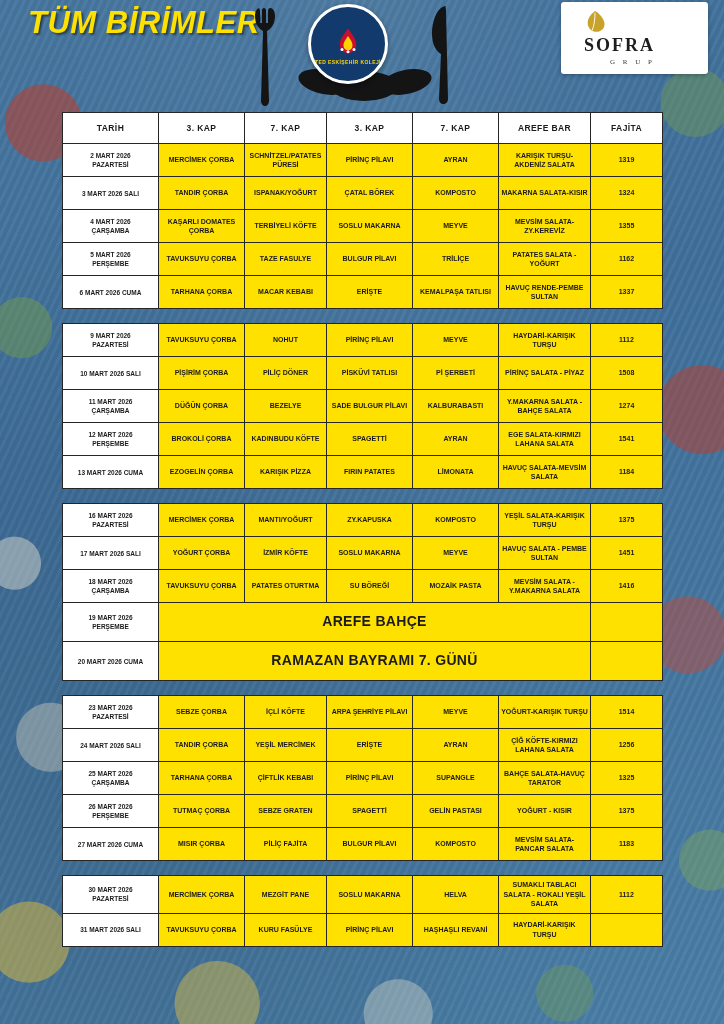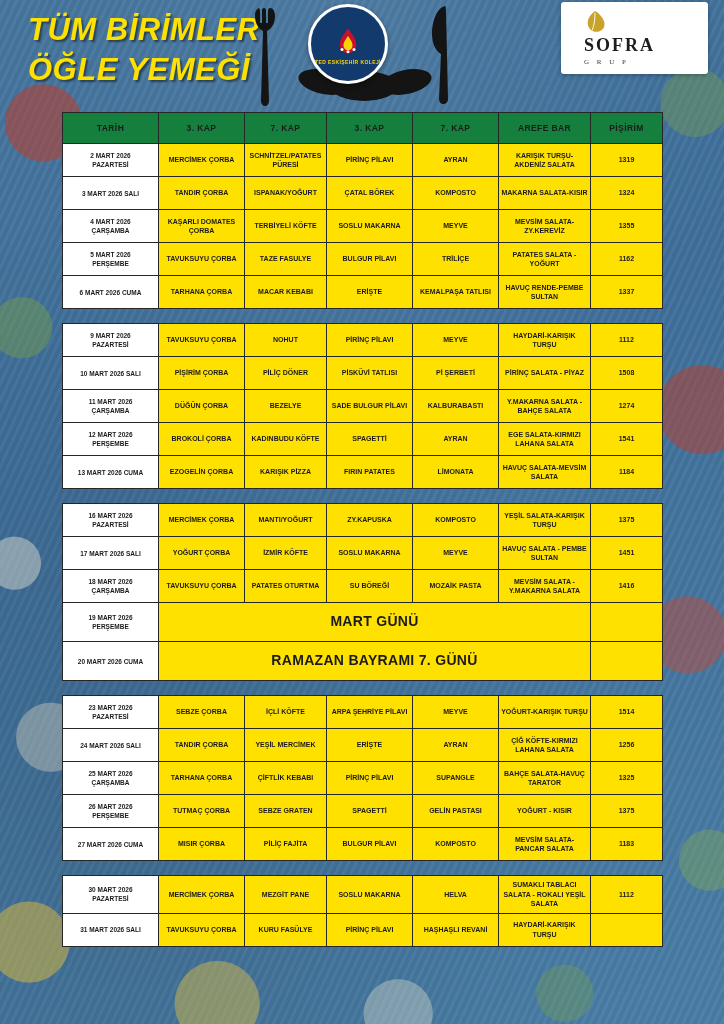--- a/index.html
+++ b/index.html
@@ -45,21 +45,21 @@
   }
 
   
   #header {
     position: relative;
     height: 108px;
   }
   #title-block {
     position: absolute;
     left: 28px;
-    top: 10px;
+    top: 3px;
     color: #ffe100;
     font-weight: bold;
     font-style: italic;
     font-size: 31px;
     line-height: 40px;
     letter-spacing: 0.5px;
     text-shadow: 2px 2px 2px rgba(0,0,0,0.45);
   }
   #utensils {
     position: absolute;
@@ -119,20 +119,21 @@
     color: #1d1d1d;
     font-weight: bold;
     margin-top: 1px;
   }
   #sofra-sub {
     font-family: "Liberation Serif", serif;
     font-size: 7px;
     letter-spacing: 3px;
     color: #3a3a3a;
     margin-top: 2px;
+    margin-left: 26px;
   }
 
   
   #menu-wrap {
     position: absolute;
     left: 62px;
     top: 112px;
     width: 600px;
   }
   table.menu {
@@ -140,21 +141,21 @@
     width: 600px;
     table-layout: fixed;
   }
   table.menu td, table.menu th {
     border: 1px solid #262626;
     text-align: center;
     vertical-align: middle;
     color: #1b1b1b;
   }
   thead th {
-    background: #15803d;
+    background: #ffffff;
     font-size: 8.5px;
     font-weight: bold;
     letter-spacing: 0.4px;
     height: 26px;
     padding: 2px 1px;
   }
   tbody td {
     background: #ffe100;
     font-size: 7px;
     font-weight: bold;
@@ -194,21 +195,20 @@
 </style>
 </head>
 <body>
 
 <div id="bg"></div>
 
 <div id="header">
 
   <div id="title-block">
     <div>TÜM BİRİMLER</div>
-    <div>ÖĞLE YEMEĞİ</div>
   </div>
 
   <svg id="utensils" viewBox="0 0 230 104">
     <g fill="#141414">
       <path d="M14 6 c-3 0 -5 3 -5 8 0 8 4 13 8 15 l-2 70 c0 3 2 5 4 5 2 0 4 -2 4 -5 l-2 -70 c4 -2 8 -7 8 -15 0 -5 -2 -8 -5 -8 -1 0 -2 1 -2 3 l0 12 -2 0 0 -13 c0 -1 -1 -2 -2 -2 -1 0 -2 1 -2 2 l0 13 -2 0 0 -12 c0 -2 -1 -3 -2 -3z"></path>
       <path d="M200 4 c-8 0 -14 14 -14 28 0 10 4 17 9 20 l-2 45 c0 3 2 5 4 5 3 0 5 -2 5 -5 l-2 -88 c0 -3 -1 -5 0 -5z"></path>
       <ellipse cx="118" cy="84" rx="34" ry="15"></ellipse>
       <ellipse cx="160" cy="80" rx="26" ry="12" transform="rotate(-12 160 80)"></ellipse>
       <ellipse cx="78" cy="80" rx="26" ry="12" transform="rotate(12 78 80)"></ellipse>
     </g>
@@ -247,21 +247,21 @@
         <col class="c-cal">
     </colgroup>
     <thead>
       <tr id="header-row">
           <th>TARİH</th>
           <th>3. KAP</th>
           <th>7. KAP</th>
           <th>3. KAP</th>
           <th>7. KAP</th>
           <th>AREFE BAR</th>
-          <th>PİŞİRİM</th>
+          <th>FAJİTA</th>
         </tr>
     </thead>
     <tbody id="table-body">
         <tr>
           <td class="date-cell">2 MART 2026<br>PAZARTESİ</td>
           <td>MERCİMEK ÇORBA</td>
           <td>SCHNİTZEL/PATATES PÜRESİ</td>
           <td>PİRİNÇ PİLAVI</td>
           <td>AYRAN</td>
           <td>KARIŞIK TURŞU-AKDENİZ SALATA</td>
@@ -376,21 +376,21 @@
           <td class="date-cell">18 MART 2026<br>ÇARŞAMBA</td>
           <td>TAVUKSUYU ÇORBA</td>
           <td>PATATES OTURTMA</td>
           <td>SU BÖREĞİ</td>
           <td>MOZAİK PASTA</td>
           <td>MEVSİM SALATA - Y.MAKARNA SALATA</td>
           <td>1416</td>
         </tr>
         <tr>
           <td class="date-cell">19 MART 2026<br>PERŞEMBE</td>
-          <td class="holiday" colspan="5">MART GÜNÜ</td>
+          <td class="holiday" colspan="5">AREFE BAHÇE</td>
           <td class="blank"></td>
         </tr>
         <tr>
           <td class="date-cell">20 MART 2026 CUMA</td>
           <td class="holiday" colspan="5">RAMAZAN BAYRAMI 7. GÜNÜ</td>
           <td class="blank"></td>
         </tr>
         <tr class="spacer">
           <td colspan="7"></td>
         </tr>

